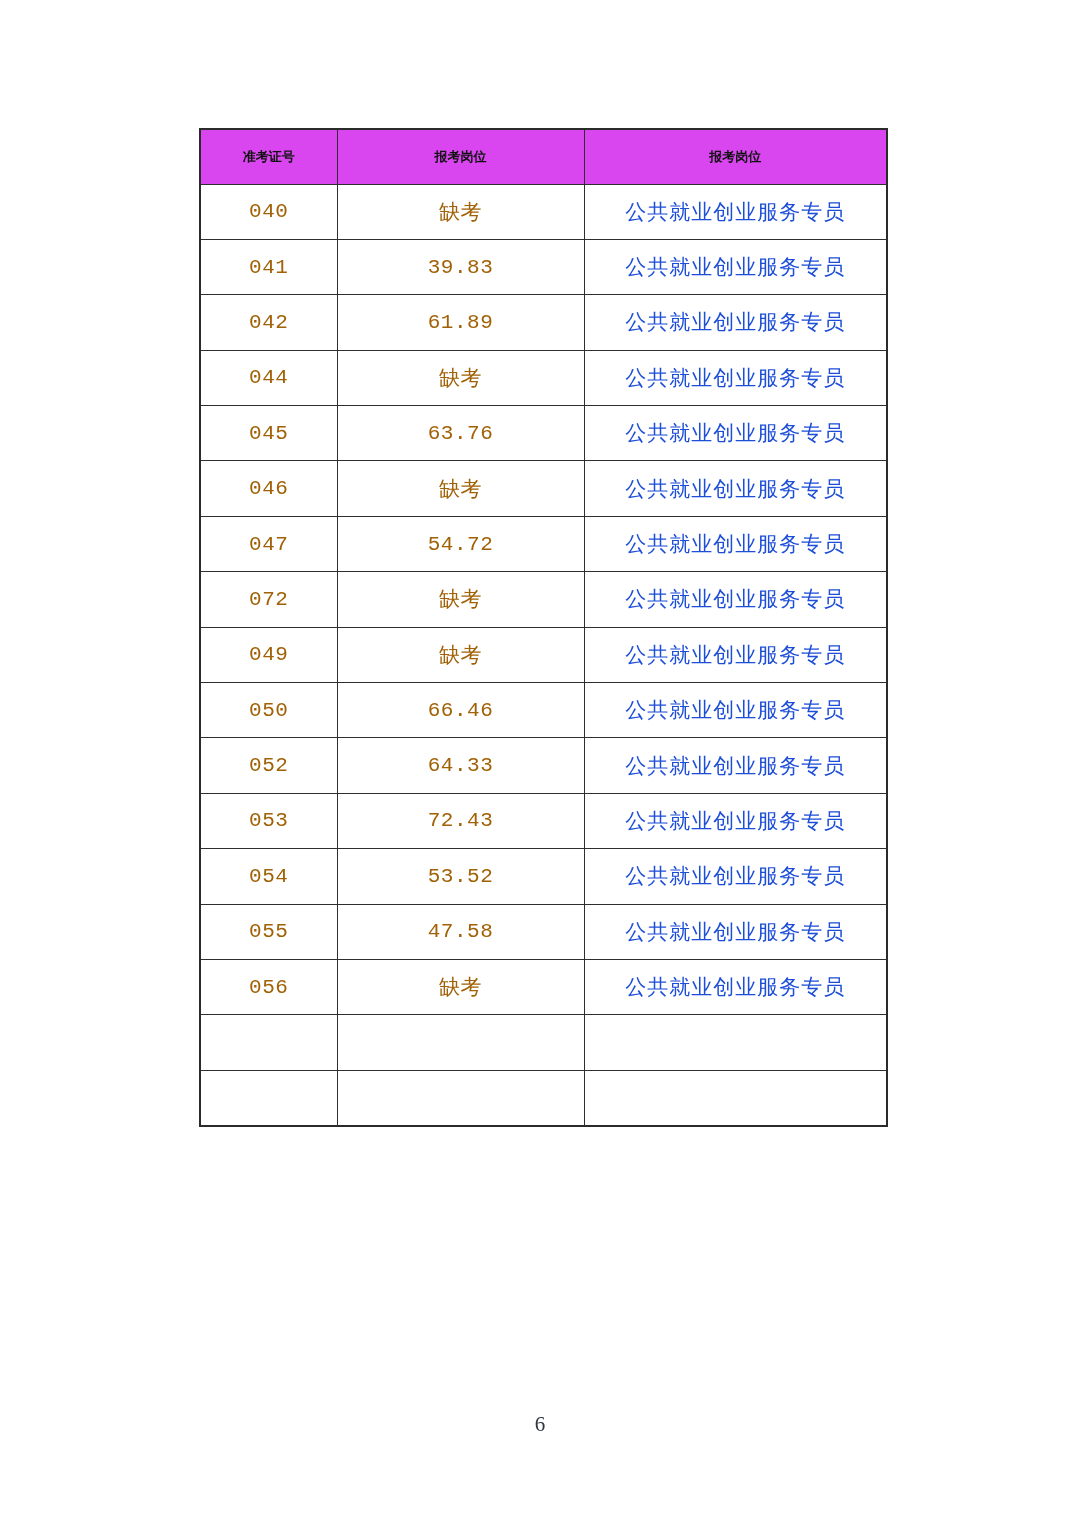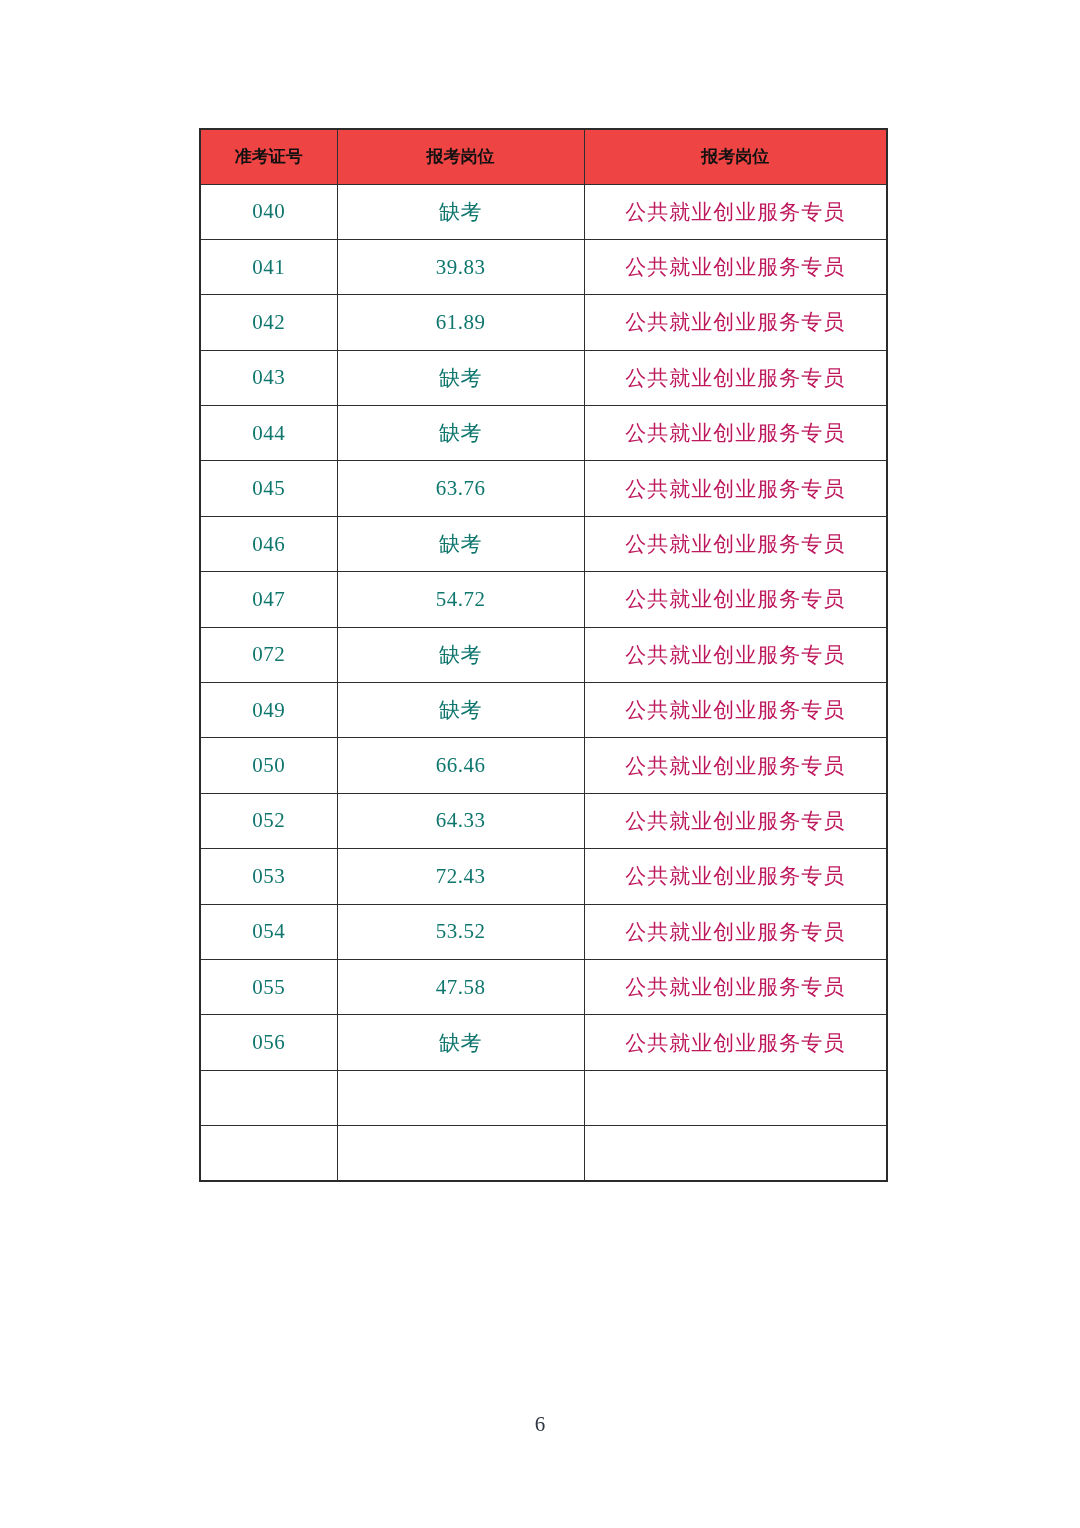--- a/index.html
+++ b/index.html
@@ -26,41 +26,41 @@
   table.results, table.results th, table.results td {
     border: 1px solid #2e2e2e;
   }
   table.results {
     border: 2px solid #2b2b2b;
   }
   table.results th {
     height: 55px;
     font-family: "Liberation Sans", "DejaVu Sans", sans-serif;
     font-weight: bold;
-    font-size: 17px;
+    font-size: 13px;
     color: #111111;
     text-align: center;
     vertical-align: middle;
-    background: #ef4444;
+    background: #d946ef;
   }
   table.results td {
     height: 55.4px;
     font-size: 21px;
     text-align: center;
     vertical-align: middle;
     background: #ffffff;
   }
   td.col-admission_no, td.col-score {
-    font-family: Liberation Serif, serif;
-    color: #0f766e;
+    font-family: Liberation Mono, monospace;
+    color: #a16207;
     letter-spacing: 0.5px;
   }
   td.col-position {
     font-family: Liberation Mono, monospace;
-    color: #be185d;
+    color: #1d4ed8;
     letter-spacing: 1px;
   }
   .page-number {
     position: absolute;
     left: 0;
     right: 0;
     top: 1412px;
     text-align: center;
     font-family: "Liberation Serif", "DejaVu Serif", serif;
     font-size: 21px;
@@ -92,25 +92,20 @@
           <td class="col-position">公共就业创业服务专员</td>
         </tr>
         <tr>
           <td class="col-admission_no">041</td>
           <td class="col-score">39.83</td>
           <td class="col-position">公共就业创业服务专员</td>
         </tr>
         <tr>
           <td class="col-admission_no">042</td>
           <td class="col-score">61.89</td>
-          <td class="col-position">公共就业创业服务专员</td>
-        </tr>
-        <tr>
-          <td class="col-admission_no">043</td>
-          <td class="col-score">缺考</td>
           <td class="col-position">公共就业创业服务专员</td>
         </tr>
         <tr>
           <td class="col-admission_no">044</td>
           <td class="col-score">缺考</td>
           <td class="col-position">公共就业创业服务专员</td>
         </tr>
         <tr>
           <td class="col-admission_no">045</td>
           <td class="col-score">63.76</td>

